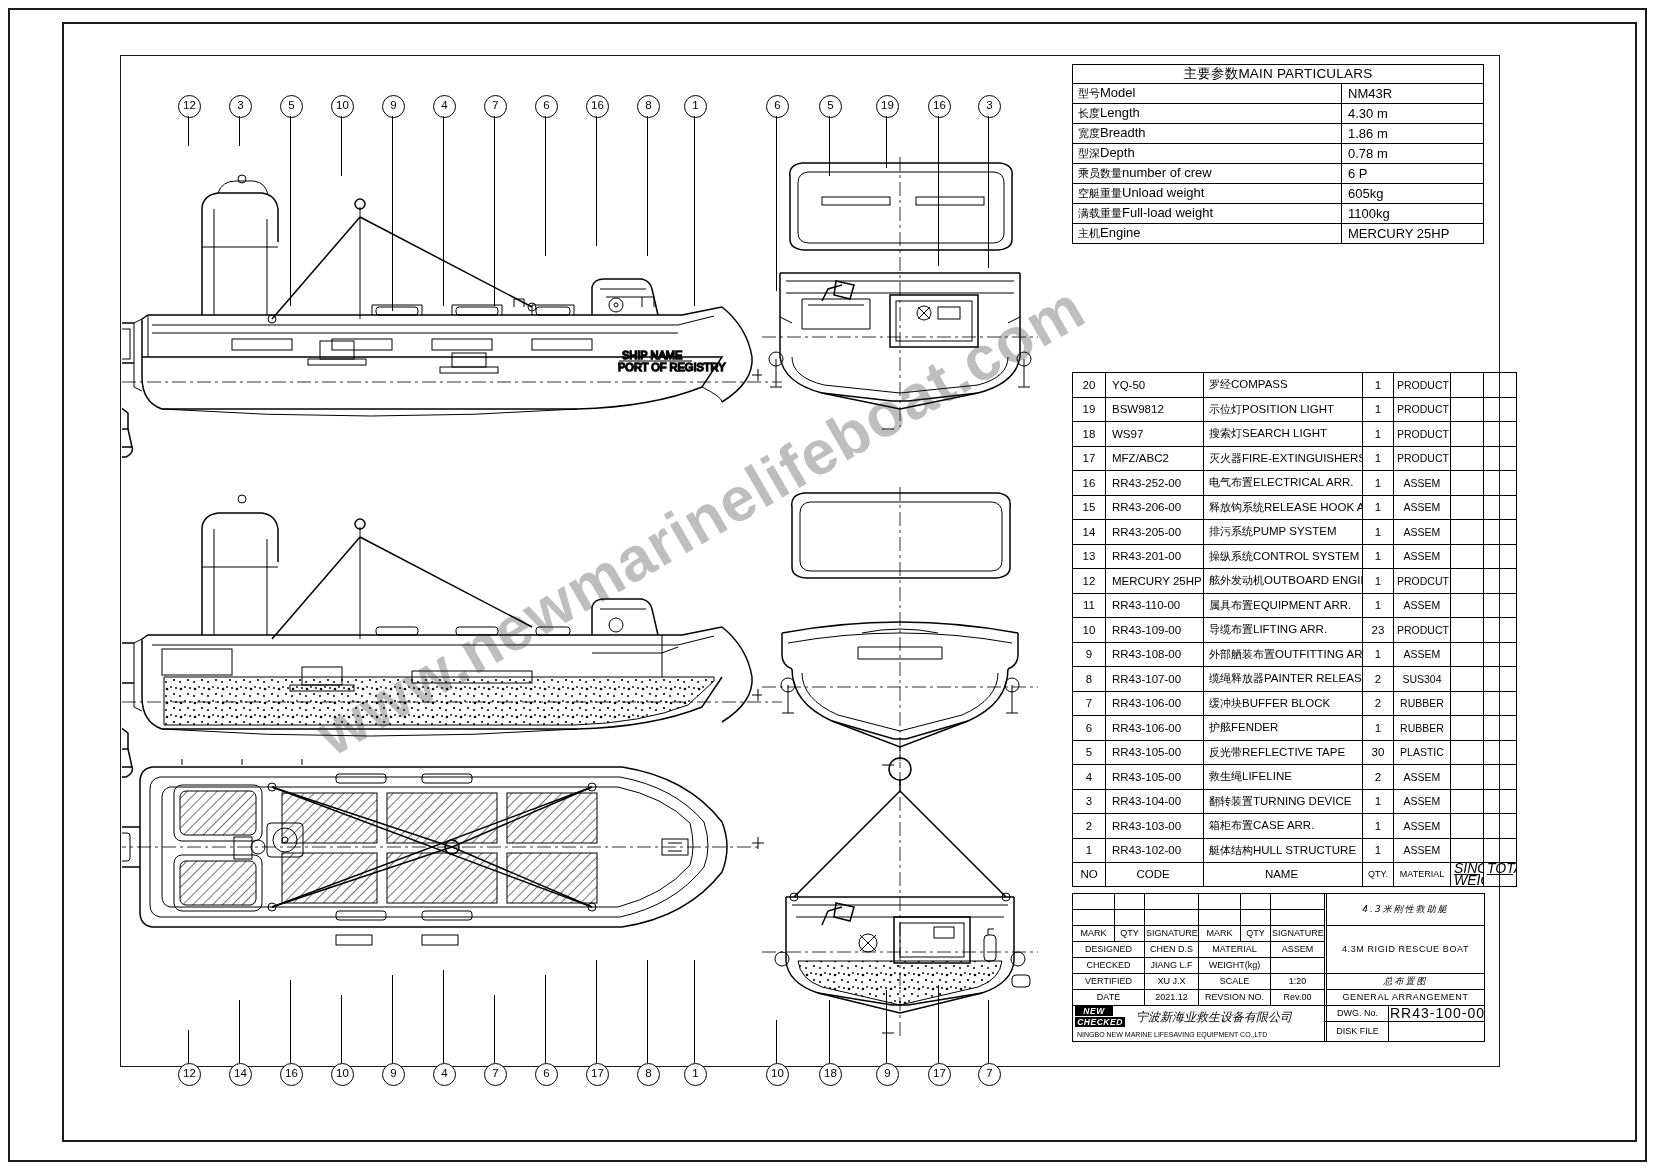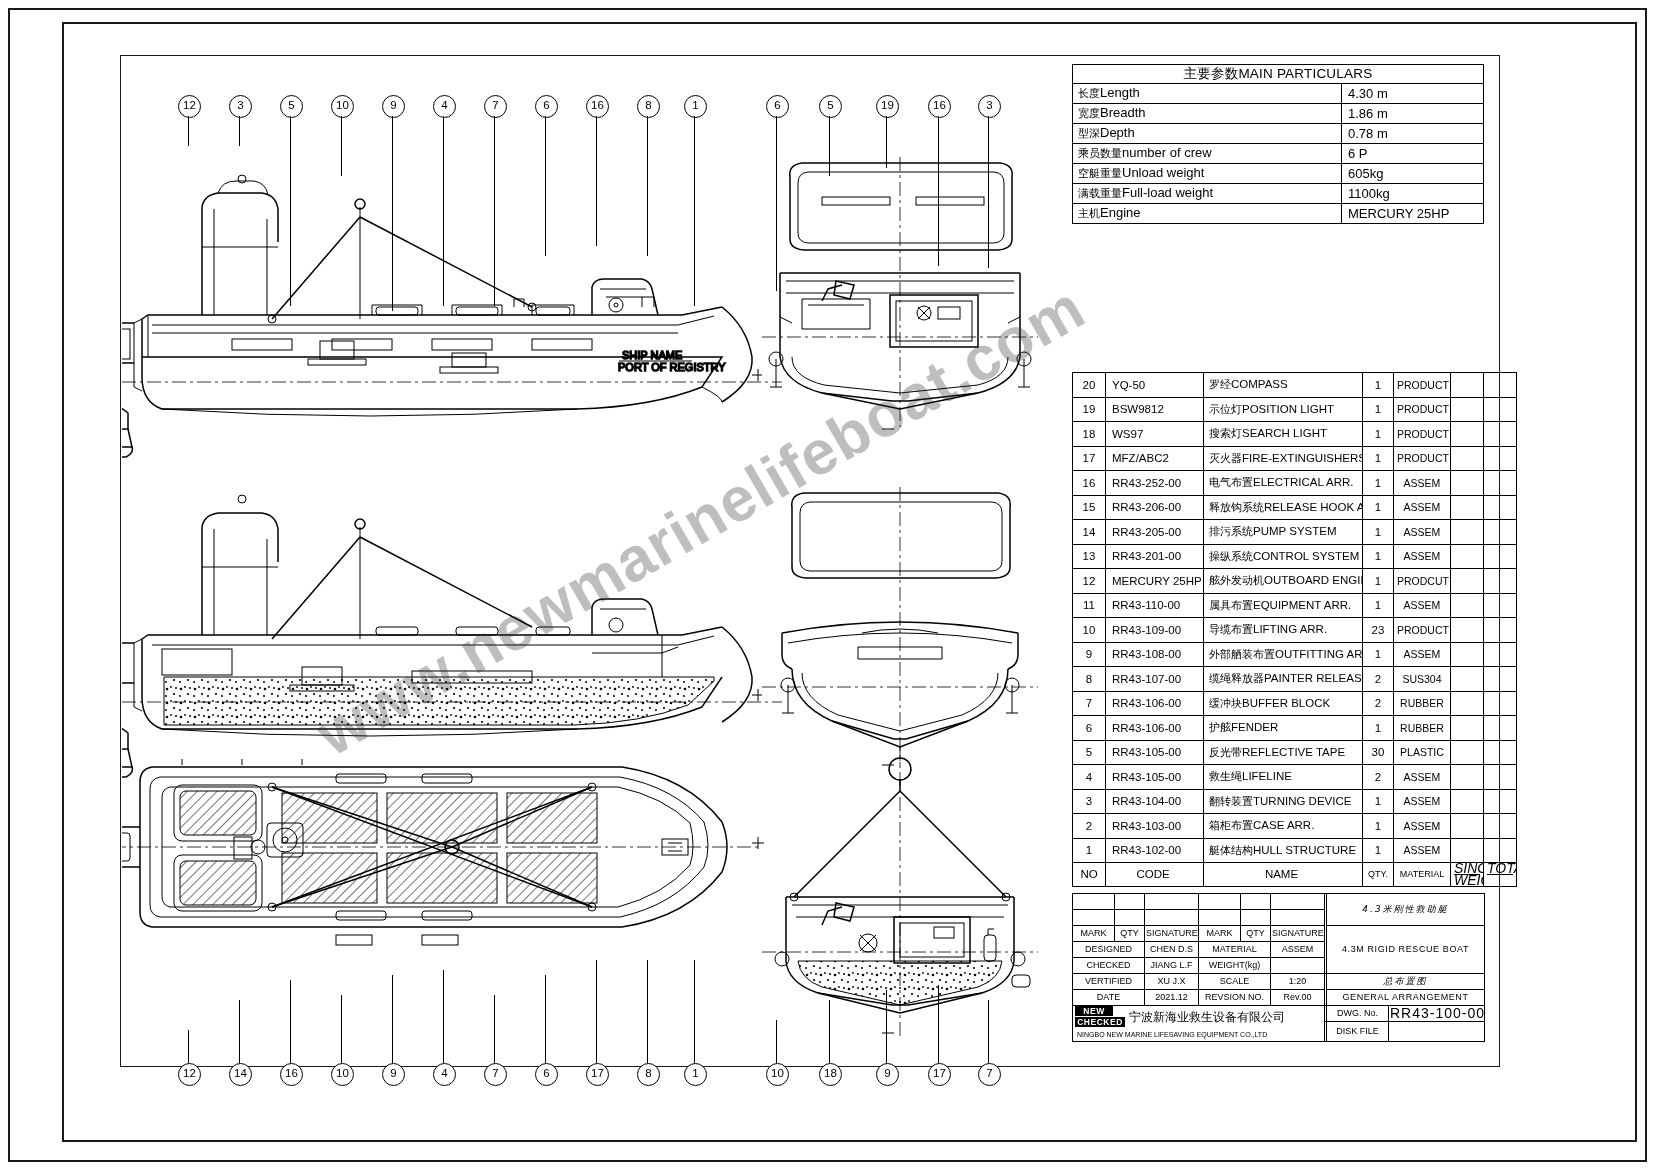--- a/index.html
+++ b/index.html
@@ -49,21 +49,21 @@
   #titleblock table{width:100%;table-layout:fixed;border-collapse:collapse;}
   #titleblock td{border:1px solid #000;font-size:9px;text-align:center;height:13px;line-height:13px;
      white-space:nowrap;overflow:hidden;color:#000;}
   .rev-blank{height:13px;}
   .bigcn{font-family:"DejaVu Sans",sans-serif;font-size:16px;letter-spacing:2px;font-style:italic;}
   .bigen{font-size:16.5px;letter-spacing:.6px;}
   .lblcell{font-size:11px!important;}
   .dwgno{font-size:14px!important;letter-spacing:1px;}
 
   
-  .logo-wrap{display:flex;align-items:center;gap:2px;padding-left:2px;}
+  .logo-wrap{display:flex;align-items:center;gap:9px;padding-left:2px;font-style:italic;}
   .logo-mark{width:52px;height:22px;position:relative;flex:none;}
   .logo-mark .l1,.logo-mark .l2{position:absolute;left:0;background:#000;color:#fff;font-size:8.5px;
       font-weight:bold;letter-spacing:.5px;font-family:"Liberation Sans",sans-serif;line-height:10px;padding:0 2px;}
   .logo-mark .l1{top:0;width:34px;}
   .logo-mark .l2{top:11px;width:46px;}
   .cocn{font-family:"DejaVu Sans",sans-serif;font-size:12px;}
   .coen{font-size:7px;letter-spacing:0px;}
 
   
   .projsym{display:flex;align-items:center;justify-content:center;gap:1px;}
@@ -463,20 +463,24 @@
 
   <div id="watermark">www.newmarinelifeboat.com</div>
 
   <div id="particulars">
     <table class="cad">
       <tbody>
         <tr>
             <td class="ptitle" colspan="2">主要参数MAIN PARTICULARS</td>
           </tr>
         <tr>
+            <td class="plabel"><span class="cn">型号</span><span>Model</span></td>
+            <td class="pval">NM43R</td>
+          </tr>
+        <tr>
             <td class="plabel"><span class="cn">长度</span><span>Length</span></td>
             <td class="pval">4.30 m</td>
           </tr>
         <tr>
             <td class="plabel"><span class="cn">宽度</span><span>Breadth</span></td>
             <td class="pval">1.86 m</td>
           </tr>
         <tr>
             <td class="plabel"><span class="cn">型深</span><span>Depth</span></td>
             <td class="pval">0.78 m</td>

